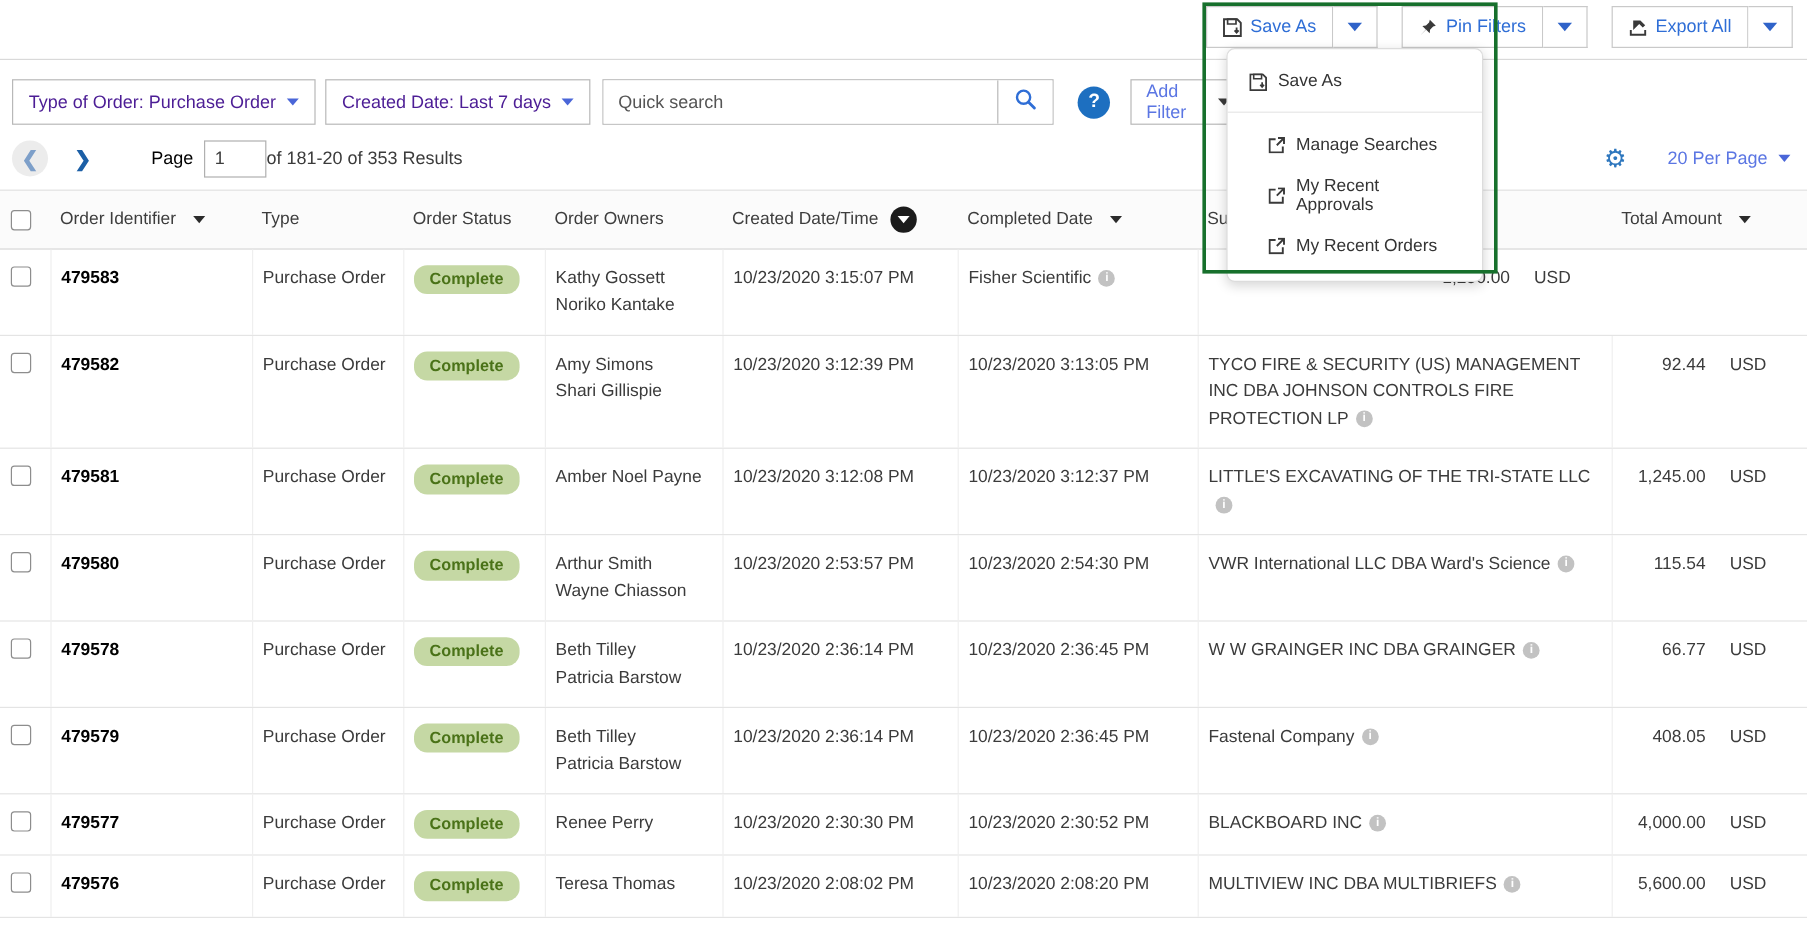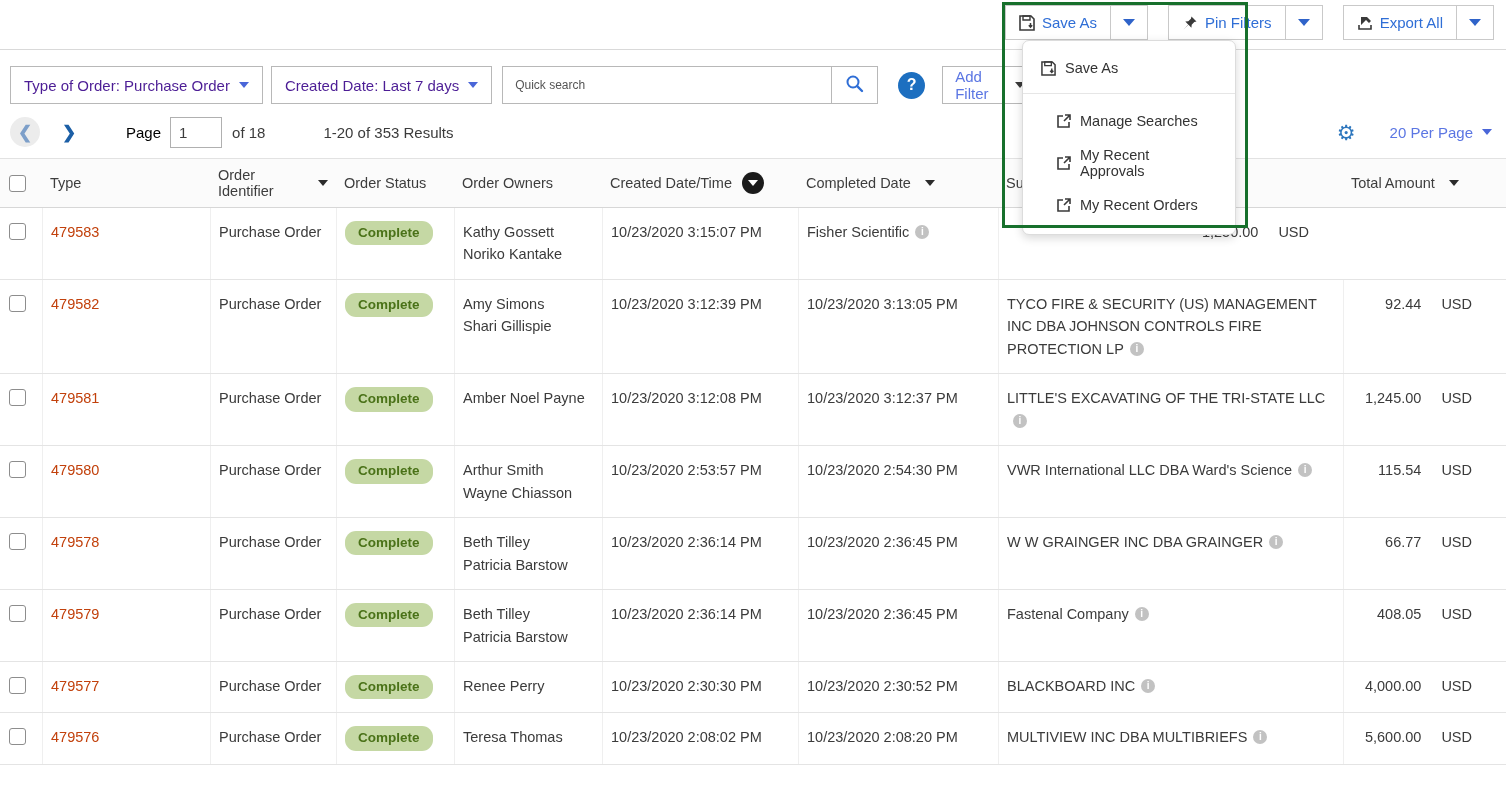--- a/index.html
+++ b/index.html
@@ -19,21 +19,21 @@
   .btn-icon svg { display:block; }
 
   
   .filter-row { display:flex; align-items:center; padding:14px 0 0 10px; height:56px; gap:8px; }
   .chip { display:flex; align-items:center; gap:9px; border:1px solid #b8b8b8; height:38px;
     padding:0 13px; color:#4c1d95; font-size:15px; cursor:pointer; background:#fff; }
   .tri-peri { width:0; height:0; border-left:5px solid transparent; border-right:5px solid transparent;
     border-top:6px solid #4a66d8; }
   .searchbox { display:flex; align-items:stretch; height:38px; border:1px solid #b8b8b8;
     width:376px; margin-left:2px; background:#fff; }
-  .searchbox input { flex:1; border:none; outline:none; font-size:12px; padding:0 12px;
+  .searchbox input { flex:1; border:none; outline:none; font-size:15px; padding:0 12px;
     color:#444; font-family:"Liberation Sans", sans-serif; }
   .searchbox input::placeholder { color:#555; opacity:1; }
   .search-seg { width:46px; border-left:1px solid #b8b8b8; display:flex; align-items:center;
     justify-content:center; cursor:pointer; background:#fff; }
   .help-circle { width:27px; height:27px; border-radius:50%; background:#1d6fc0; color:#fff;
     font-weight:bold; font-size:16px; display:flex; align-items:center; justify-content:center;
     margin:0 9px 0 12px; cursor:pointer; }
   .addfilter { display:flex; align-items:center; gap:26px; border:1px solid #b8b8b8; height:38px;
     padding:0 12px; color:#5b76e3; font-size:15px; cursor:pointer; width:96px; background:#fff; }
   .tri-dark { width:0; height:0; border-left:5px solid transparent; border-right:5px solid transparent;
@@ -42,43 +42,43 @@
   
   .pag-row { display:flex; align-items:center; padding:10px 14px 10px 10px; height:52px; font-size:15px; }
   .nav-circle { width:30px; height:30px; border-radius:50%; display:flex; align-items:center;
     justify-content:center; }
   .nav-prev { background:#ececec; color:#7d9fc9; cursor:default; }
   .nav-next { color:#1c5fa6; margin-left:14px; cursor:pointer; }
   .chev { font-size:17px; font-weight:bold; line-height:1; }
   .page-label { margin-left:42px; color:#000000; }
   .page-input { width:52px; height:31px; border:1px solid #b0b0b0; margin-left:9px; font-size:15px;
     padding:0 8px; color:#3d3d3d; font-family:"Liberation Sans", sans-serif; }
-  .of-label { margin-left:10px; }
-  .results-label { margin-left:58px; }
+  .of-label { }
+  .results-label { }
   .pag-spacer { flex:1; }
   .gear { color:#2e77be; font-size:21px; cursor:pointer; margin-right:34px; line-height:1; }
   .per-page { color:#5b76e3; display:flex; align-items:center; gap:9px; cursor:pointer; }
 
   
   .grid { display:grid; grid-template-columns:42px 168px 126px 118px 148px 196px 200px 345px 163px; }
   .thead { border-top:1px solid #e2e2e2; border-bottom:1px solid #d7d7d7; background:#fbfbfb; }
   .th { display:flex; align-items:center; gap:10px; min-height:48px; padding:6px 8px 6px 8px;
     font-size:14.5px; color:#3d3d3d; }
   .th:first-child, .cell:first-child { justify-content:center; padding-left:0; }
   .tri-sort { width:0; height:0; border-left:5px solid transparent; border-right:5px solid transparent;
     border-top:6px solid #2b2b2b; margin-left:4px; }
   .sort-active { width:22px; height:22px; min-width:22px; border-radius:50%; background:#1b1b1b;
     display:flex; align-items:center; justify-content:center; }
   .sort-active .w-chev { width:0; height:0; border-left:5px solid transparent;
     border-right:5px solid transparent; border-top:6px solid #fff; }
   .trow { border-bottom:1px solid #e4e4e4; }
   .cell { padding:13px 8px; font-size:14.5px; line-height:1.55; border-left:1px solid #efefef;
     display:block; }
   .cell:first-child { border-left:none; text-align:center; padding-top:11px; }
-  .c-id a { color:#c2410c; text-decoration:none; cursor:pointer; }
+  .c-id a { color:#000000; text-decoration:none; cursor:pointer;font-weight:bold; }
   .badge { display:inline-block; background:#c5d8a4; color:#4a7218; font-weight:bold; font-size:13.5px;
     padding:3px 13px; border-radius:11px; line-height:1.35; }
   .c-amount { text-align:right; padding-right:34px; }
   .c-amount .cur { margin-left:20px; }
   .info-dot { display:inline-flex; width:14px; height:14px; border-radius:50%; background:#c2c2c2;
     color:#fff; font-size:10px; font-weight:bold; align-items:center; justify-content:center;
     margin-left:6px; vertical-align:2px; cursor:pointer; }
   input[type=checkbox] { appearance:none; -webkit-appearance:none; width:17px; height:17px;
     border:1.6px solid #8d8d8d; border-radius:3px; background:#fff; cursor:pointer; vertical-align:middle; }
 
@@ -189,25 +189,25 @@
     <span>20 Per Page</span>
     <span class="tri-peri"></span>
   </div>
 </div>
 
 <div class="grid thead">
   <div class="th">
     <input type="checkbox" style="">
   </div>
   <div class="th">
-    <span>Type</span>
-  </div>
-  <div class="th">
     <span>Order Identifier</span>
     <span class="tri-sort"></span>
+  </div>
+  <div class="th">
+    <span>Type</span>
   </div>
   <div class="th">
     <span>Order Status</span>
   </div>
   <div class="th">
     <span>Order Owners</span>
   </div>
   <div class="th">
     <span>Created Date/Time</span>
     <span class="sort-active">

